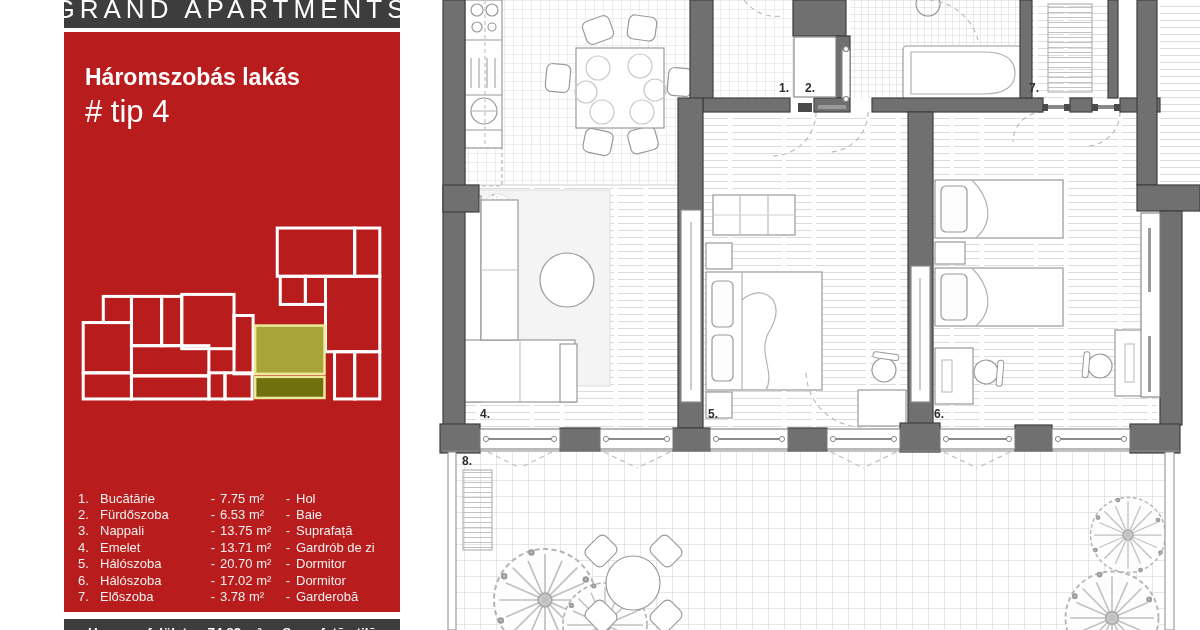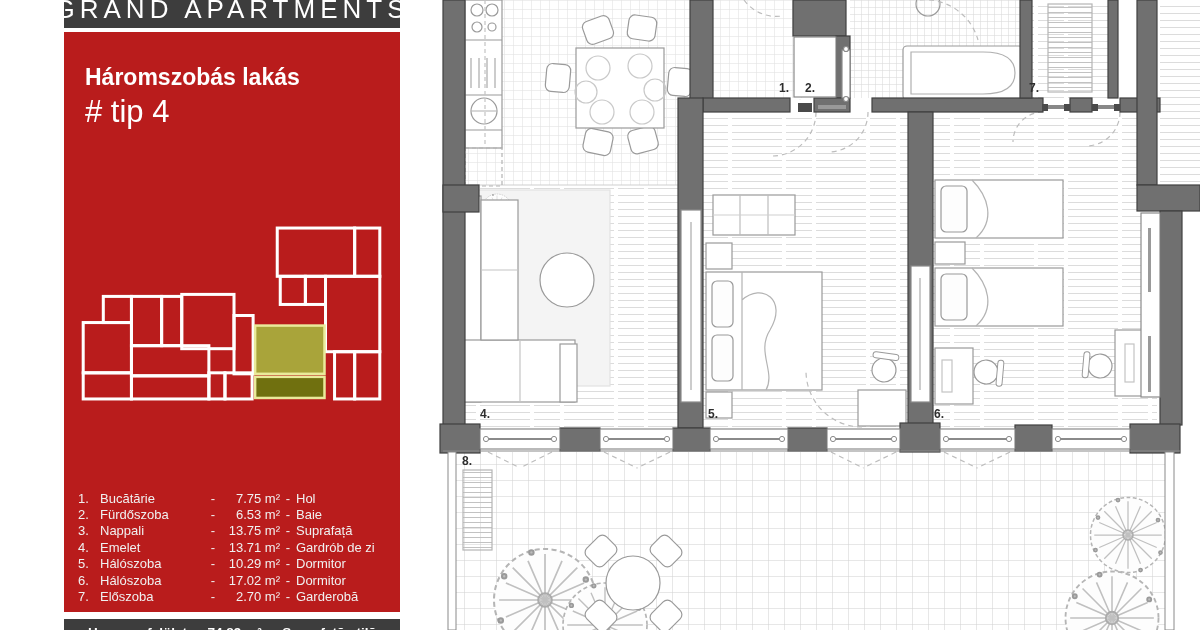--- a/index.html
+++ b/index.html
@@ -25,21 +25,21 @@
   .floor-line{font-size:15px;font-weight:400;color:#e4e4e4;margin-top:18px;}
   .minimap{position:absolute;left:8px;top:188px;}
   .legend{
     position:absolute;left:14px;top:458px;width:312px;
     font-size:13px;color:#f0f0f0;
   }
   .legend-row{
     display:grid;grid-template-columns:22px 106px 14px 60px 16px auto;
     height:16.4px;align-items:center;
   }
-  .legend-area{text-align:right;}
+  .legend-area{}
   .legend-dash{text-align:center;}
   .total-box{
     position:absolute;left:64px;top:619px;width:336px;height:40px;
     background:#3d3d3d;color:#fff;font-size:13.5px;font-weight:bold;
     display:flex;justify-content:center;align-items:flex-start;
     padding-top:6px;box-sizing:border-box;white-space:nowrap;
   }
   .total-box .sep{padding:0 8px;}
   
   .room-label{
@@ -387,37 +387,37 @@
       <span>Emelet</span>
       <span class="legend-dash">-</span>
       <span class="legend-area">13.71 m²</span>
       <span class="legend-dash">-</span>
       <span>Gardrób de zi</span>
     </div>
     <div class="legend-row">
       <span>5.</span>
       <span>Hálószoba</span>
       <span class="legend-dash">-</span>
-      <span class="legend-area">10.29 m²</span>
+      <span class="legend-area">20.70 m²</span>
       <span class="legend-dash">-</span>
       <span>Dormitor</span>
     </div>
     <div class="legend-row">
       <span>6.</span>
       <span>Hálószoba</span>
       <span class="legend-dash">-</span>
       <span class="legend-area">17.02 m²</span>
       <span class="legend-dash">-</span>
       <span>Dormitor</span>
     </div>
     <div class="legend-row">
       <span>7.</span>
       <span>Előszoba</span>
       <span class="legend-dash">-</span>
-      <span class="legend-area">2.70 m²</span>
+      <span class="legend-area">3.78 m²</span>
       <span class="legend-dash">-</span>
       <span>Garderobă</span>
     </div>
   </div>
 </div>
 
 <div class="total-box">
   <span>Hasznos felület</span>
   <span class="sep">-</span>
   <span>74.89 m²</span>

